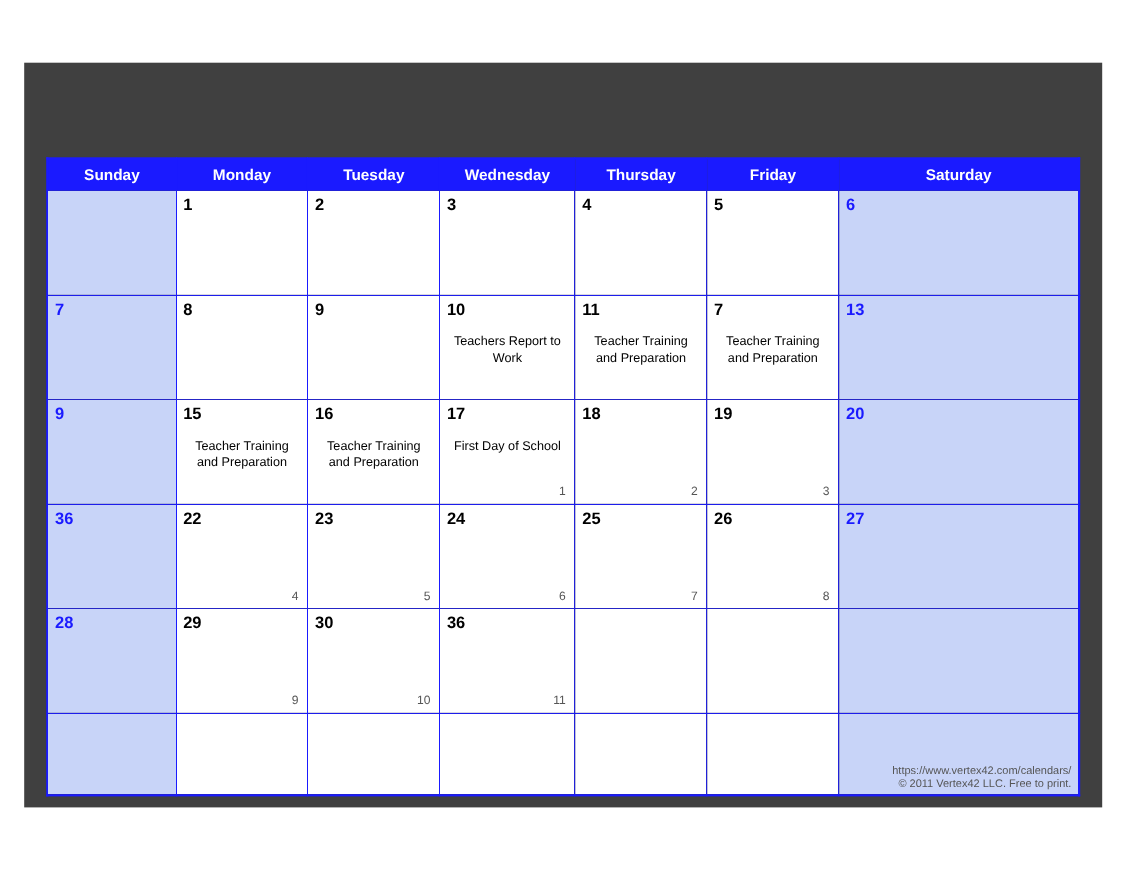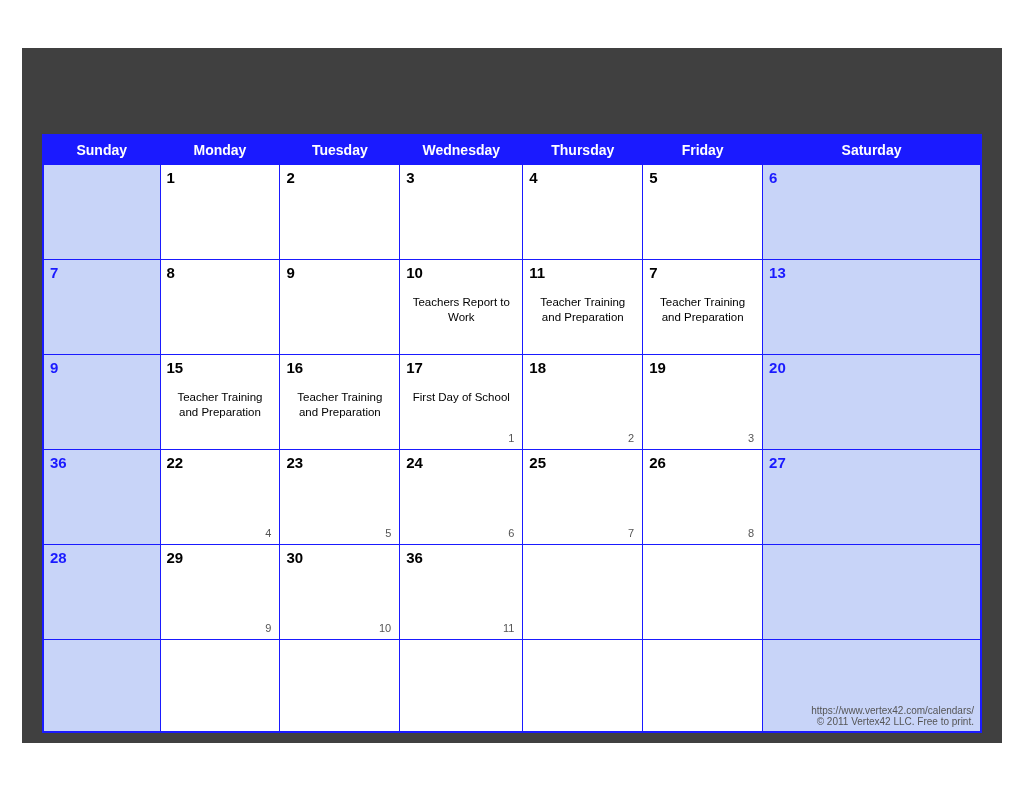--- a/index.html
+++ b/index.html
@@ -88,21 +88,21 @@
       color: #555;
     }
     .footer-cell {
       text-align: right;
       font-size: 10px;
       color: #555;
       padding: 4px 8px;
       vertical-align: bottom;
     }
     .last-row td {
-      height: 93px;
+      height: 75px;
       padding-left: 48px;
     }
   </style>
 </head>
 <body>
 
 <div class="page">
   <div class="header">
     <div class="header-left">
       <span></span><br>

